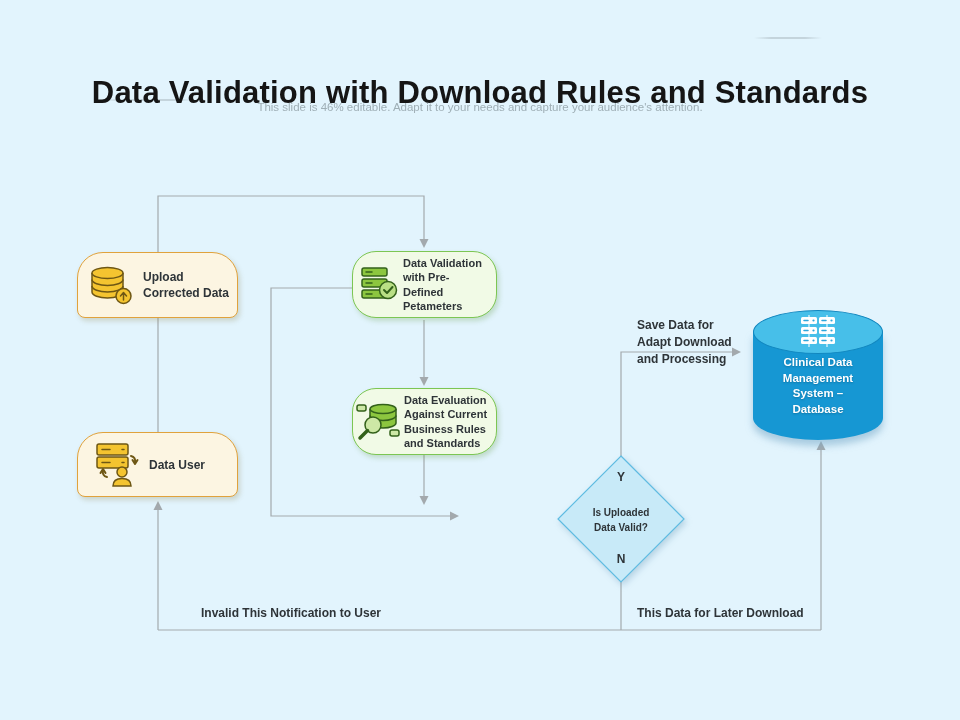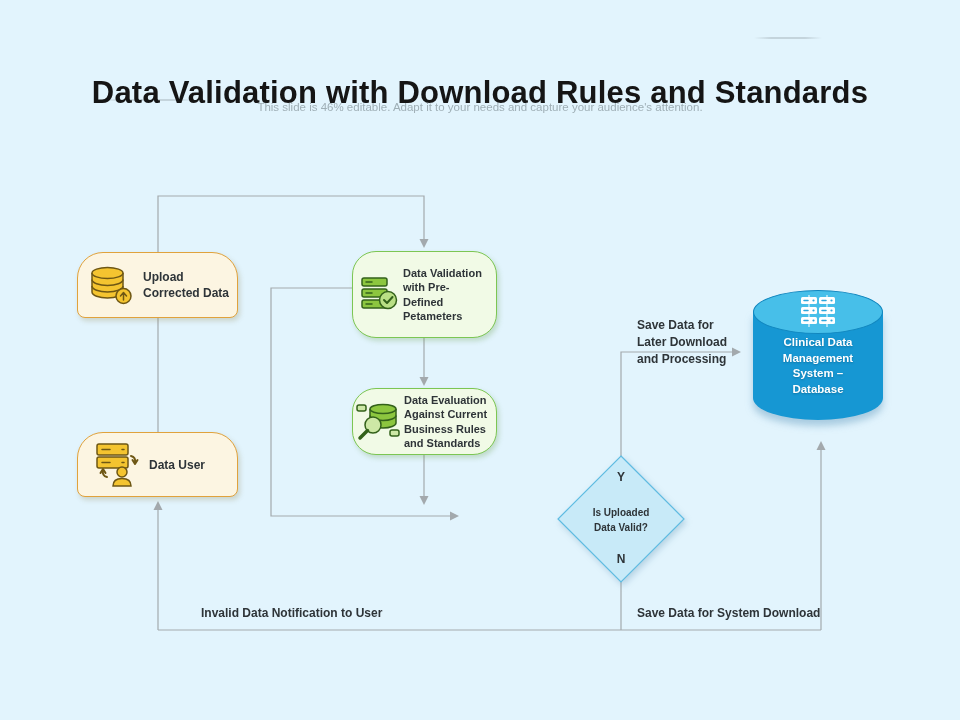--- a/index.html
+++ b/index.html
@@ -21,26 +21,26 @@
   .node{position:absolute;display:flex;align-items:center;box-sizing:border-box;z-index:2;}
   .node .label{font-weight:700;color:#2E3438;}
   .yellow{background:#FCF5E2;border:1.6px solid #E0A23C;border-radius:26px 26px 8px 8px;
           box-shadow:2px 3px 5px rgba(150,140,90,.30);}
   .green{background:#F1FAE6;border:1.6px solid #7CC653;border-radius:24px;
           box-shadow:2px 3px 5px rgba(110,160,80,.30);}
   .n-upload{left:77px;top:252px;width:161px;height:66px;padding-left:10px;gap:9px;}
   .n-upload .label{font-size:12px;line-height:16px;}
   .n-user{left:77px;top:432px;width:161px;height:65px;padding-left:14px;gap:3px;}
   .n-user .label{font-size:12px;}
-  .n-validation{left:352px;top:251px;width:145px;height:87px;padding-left:7px;gap:5px;}
+  .n-validation{left:352px;top:251px;width:145px;height:67px;padding-left:7px;gap:5px;}
   .n-validation .label{font-size:11px;line-height:14.5px;}
   .n-evaluation{left:352px;top:388px;width:145px;height:67px;padding-left:3px;gap:2px;}
   .n-evaluation .label{font-size:11px;line-height:14.5px;}
 
-  .cyl{position:absolute;left:753px;top:290px;width:130px;height:132px;z-index:2;}
+  .cyl{position:absolute;left:753px;top:310px;width:130px;height:132px;z-index:2;}
   .cyl-body{position:absolute;left:0;top:22px;width:130px;height:108px;background:#1697D3;
             border-radius:0 0 65px 65px / 0 0 22px 22px;box-shadow:0 6px 7px rgba(120,170,200,.55);}
   .cyl-top{position:absolute;left:0;top:0;width:130px;height:44px;background:#47BFE9;
            border:1px solid #1186BE;border-radius:50%;box-sizing:border-box;}
   .cyl-icon{position:absolute;left:43px;top:5px;}
   .cyl-text{position:absolute;left:8px;right:8px;top:45px;text-align:center;color:#FFFFFF;
             font-weight:700;font-size:11.5px;line-height:15.5px;text-shadow:0 1px 2px rgba(0,60,90,.35);}
 
   .diamond-svg{position:absolute;left:554px;top:453px;z-index:2;
                filter:drop-shadow(2px 3px 3px rgba(100,150,180,.35));}
@@ -188,18 +188,18 @@
 
   <svg class="diamond-svg" width="134" height="132" viewBox="0 0 134 132">
     <polygon points="67,3 130,66 67,129 4,66" fill="#C8EAF8" stroke="#5FBCE2" stroke-width="1.2"></polygon>
   </svg>
   <div class="dtext d-yes">Y</div>
   <div class="dtext d-q pre">Is Uploaded
 Data Valid?</div>
   <div class="dtext d-no">N</div>
 
   <div class="edge-label el-save-proc pre">Save Data for
-Later Download
+Adapt Download
 and Processing</div>
-  <div class="edge-label el-invalid">Invalid Data Notification to User</div>
-  <div class="edge-label el-save-later">Save Data for System Download</div>
+  <div class="edge-label el-invalid">Invalid This Notification to User</div>
+  <div class="edge-label el-save-later">This Data for Later Download</div>
 
 </div>
 
 </body></html>

